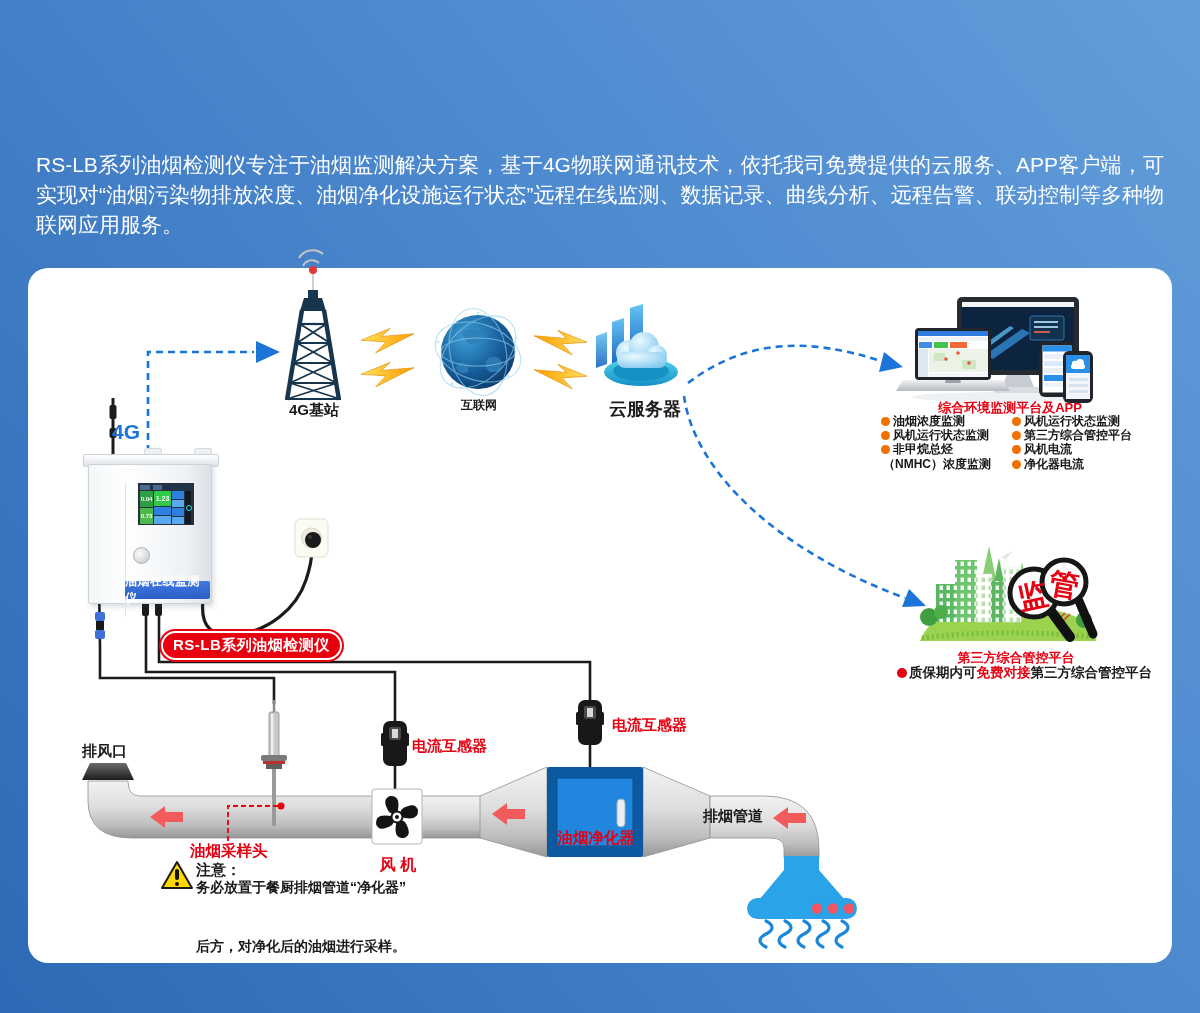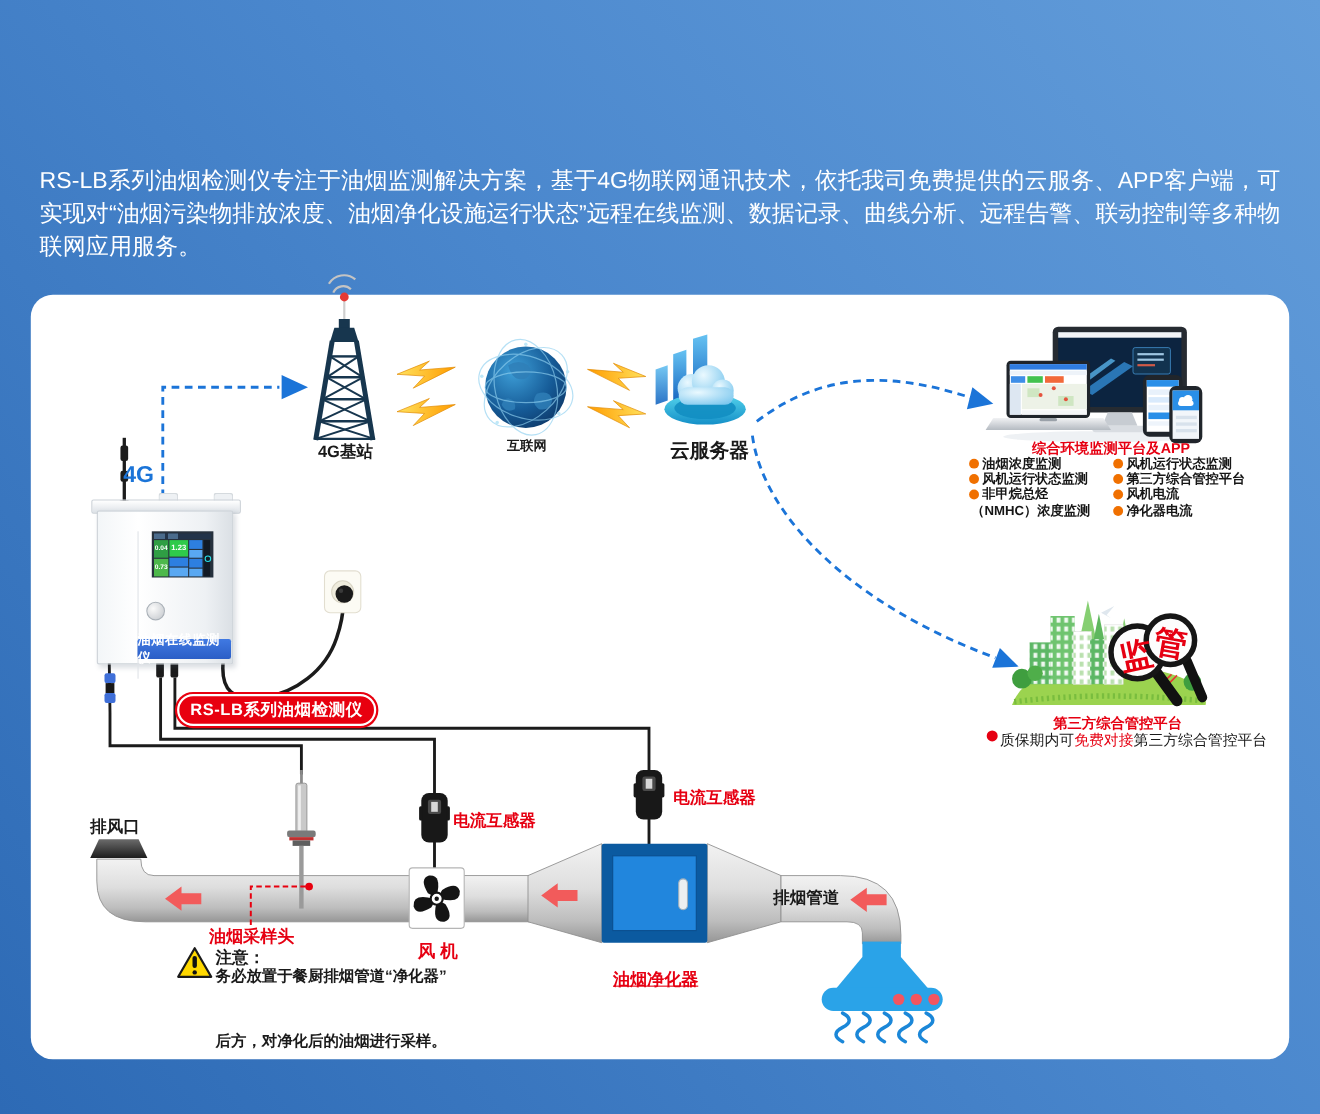--- a/index.html
+++ b/index.html
@@ -18,21 +18,21 @@
   .red{color:#e60012;}
   .blue{color:#1b74d8;}
   .ctr{text-align:center;}
   
   .plist{position:absolute;margin:0;padding:0;list-style:none;}
   .plist li{display:flex;align-items:center;height:14.3px;font-size:12px;
         font-weight:700;color:#161616;white-space:nowrap;}
   .plist li .dot{width:9px;height:9px;border-radius:50%;background:#f07000;
         margin-right:3px;flex:0 0 auto;}
   .plist li.nodot{padding-left:2px;}
-  .note-line{display:flex;font-size:13.5px;font-weight:400;}
+  .note-line{display:flex;align-items:center;font-size:13.5px;font-weight:700;}
   .note-line .ndot{width:10px;height:10px;border-radius:50%;background:#e60012;margin-right:2px;}
   
   .glass-char{position:absolute;font-size:30px;font-weight:900;color:#e60012;}
   
   .tag{position:absolute;left:161px;top:631px;background:#e8000f;color:#fff;
         font-size:15px;font-weight:700;padding:3px 10px;border-radius:16px;
         border:2px solid #fff;box-shadow:0 0 0 2px #e8000f;letter-spacing:.5px;}
   
   .device{position:absolute;left:88px;top:448px;width:108px;height:154px;text-decoration:underline;}
   .dev-ear{position:absolute;top:0;width:16px;height:9px;background:#eef1f4;
@@ -504,19 +504,19 @@
         </div>
     </div>
   </div>
   <div class="tag">RS-LB系列油烟检测仪</div>
 
   <div class="lbl" style="left:82px;top:742px;font-size:15px;">排风口</div>
   <div class="lbl red" style="left:190px;top:841px;font-size:15.5px;">油烟采样头</div>
   <div class="lbl red ctr" style="left:374px;top:843px;width:48px;font-size:16px;margin-top:12px;">风 机</div>
   <div class="lbl red" style="left:412px;top:737px;font-size:15px;">电流互感器</div>
   <div class="lbl red" style="left:612px;top:716px;font-size:15px;">电流互感器</div>
-  <div class="lbl red ctr" style="left:551px;top:880px;width:90px;font-size:15.5px;text-decoration:underline;">油烟净化器</div>
+  <div class="lbl red ctr" style="left:551px;top:828px;width:90px;font-size:15.5px;">油烟净化器</div>
   <div class="lbl" style="left:703px;top:807px;font-size:15px;">排烟管道</div>
   <div class="lbl" style="left:196px;top:861px;font-size:15px;">注意：</div>
   <div class="lbl" style="left:196px;top:879px;font-size:14px;">务必放置于餐厨排烟管道“净化器”</div>
   <div class="lbl" style="left:196px;top:895px;font-size:14px;margin-top:43px;">后方，对净化后的油烟进行采样。</div>
 
 </div>
 
 </body></html>

